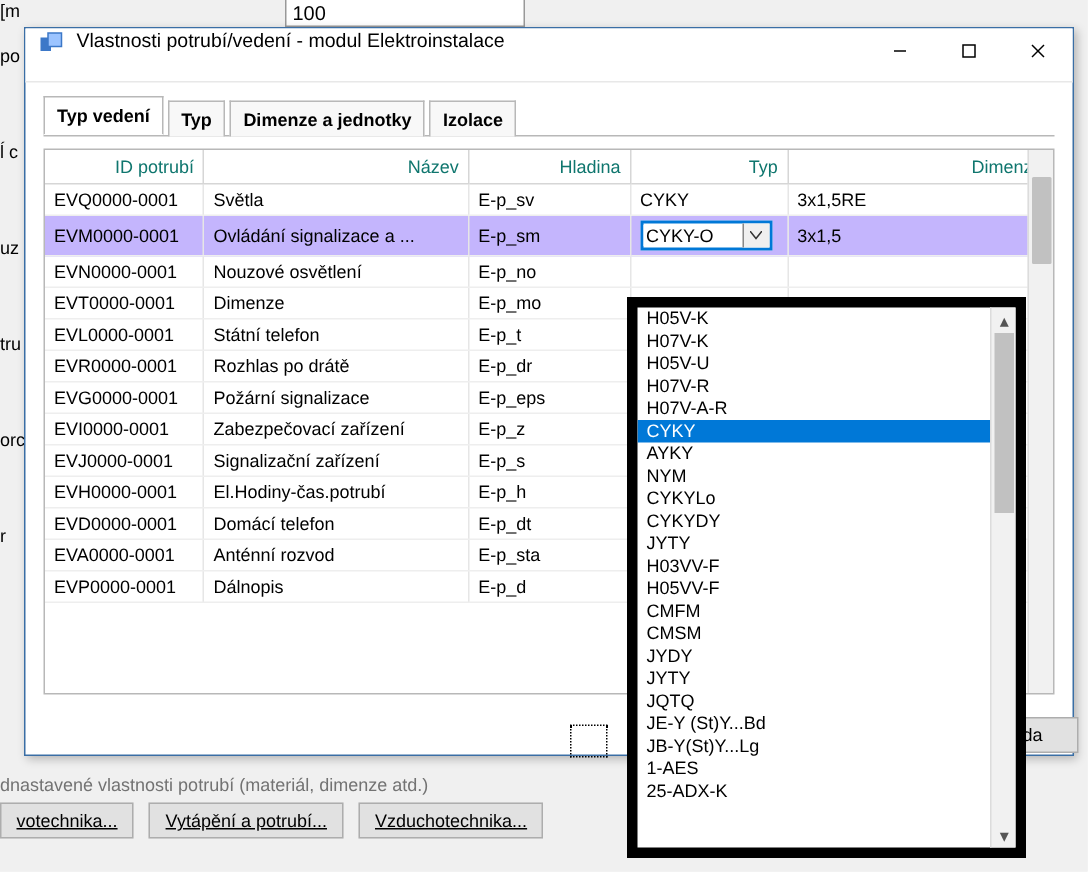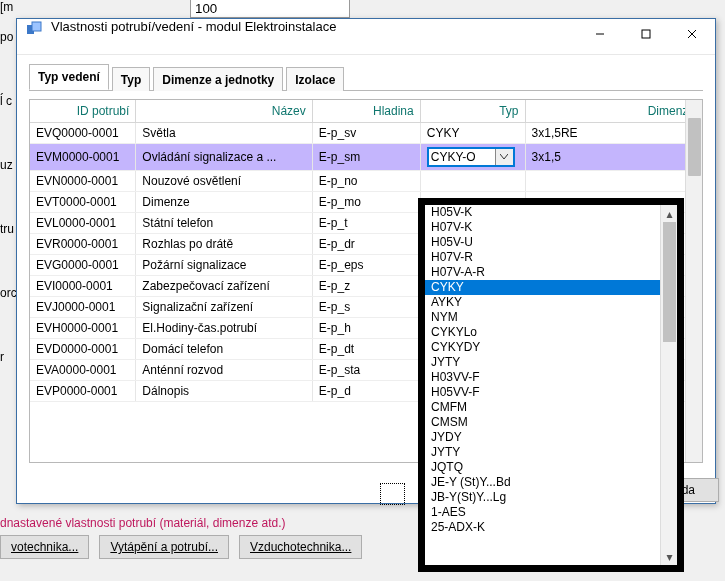--- a/index.html
+++ b/index.html
@@ -31,21 +31,21 @@
   .dd { position:absolute; left:418px; top:198px; width:266px; height:374px; background:#fff; border:7px solid #000000; z-index:30; }
   .dd-inner { position:absolute; left:0; top:0; right:17px; bottom:0; overflow:hidden; }
   .dd-item { padding:0 6px; line-height:15px; height:15px; font-size:12px; white-space:nowrap; }
   .dd-item.sel { background:#0078d7; color:#fff; }
   .dd-scroll { position:absolute; right:0; top:0; width:17px; height:100%; background:#f1f1f1; border-left:1px solid #dcdcdc; }
   .dd-scroll .arrow { position:absolute; width:17px; height:17px; display:flex; align-items:center; justify-content:center; color:#555; }
   .dd-scroll .arrow.top { top:0; }
   .dd-scroll .arrow.bot { bottom:0; }
   .dd-scroll .thumb { position:absolute; top:17px; left:2px; width:13px; height:120px; background:#c1c1c1; }
   .help-btn { position:absolute; right:6px; top:478px; height:24px; width:74px; border:1px solid #adadad; background:#e1e1e1; display:flex; align-items:center; justify-content:center; z-index:25;}
-  .bottom-strip { position:absolute; left:0; top:516px; width:404px; font-size:12px; color:#be185d; }
+  .bottom-strip { position:absolute; left:0; top:516px; width:404px; font-size:12px; color:#737373; }
   .bottom-buttons { position:absolute; left:0; top:535px; display:flex; gap:10px; z-index:1;text-decoration:underline; }
   .bottom-buttons .b { border:1px solid #adadad; background:#e1e1e1; padding:4px 10px; }
   .focus-ind { position:absolute; left:380px; top:483px; width:25px; height:22px; border:1px dotted #000; z-index:10; background:transparent;}
 </style>
 </head>
 <body>
 <div class="stage">
 
   <span class="bg-label">[m</span>
   <input class="bg-input" value="100" style="">

